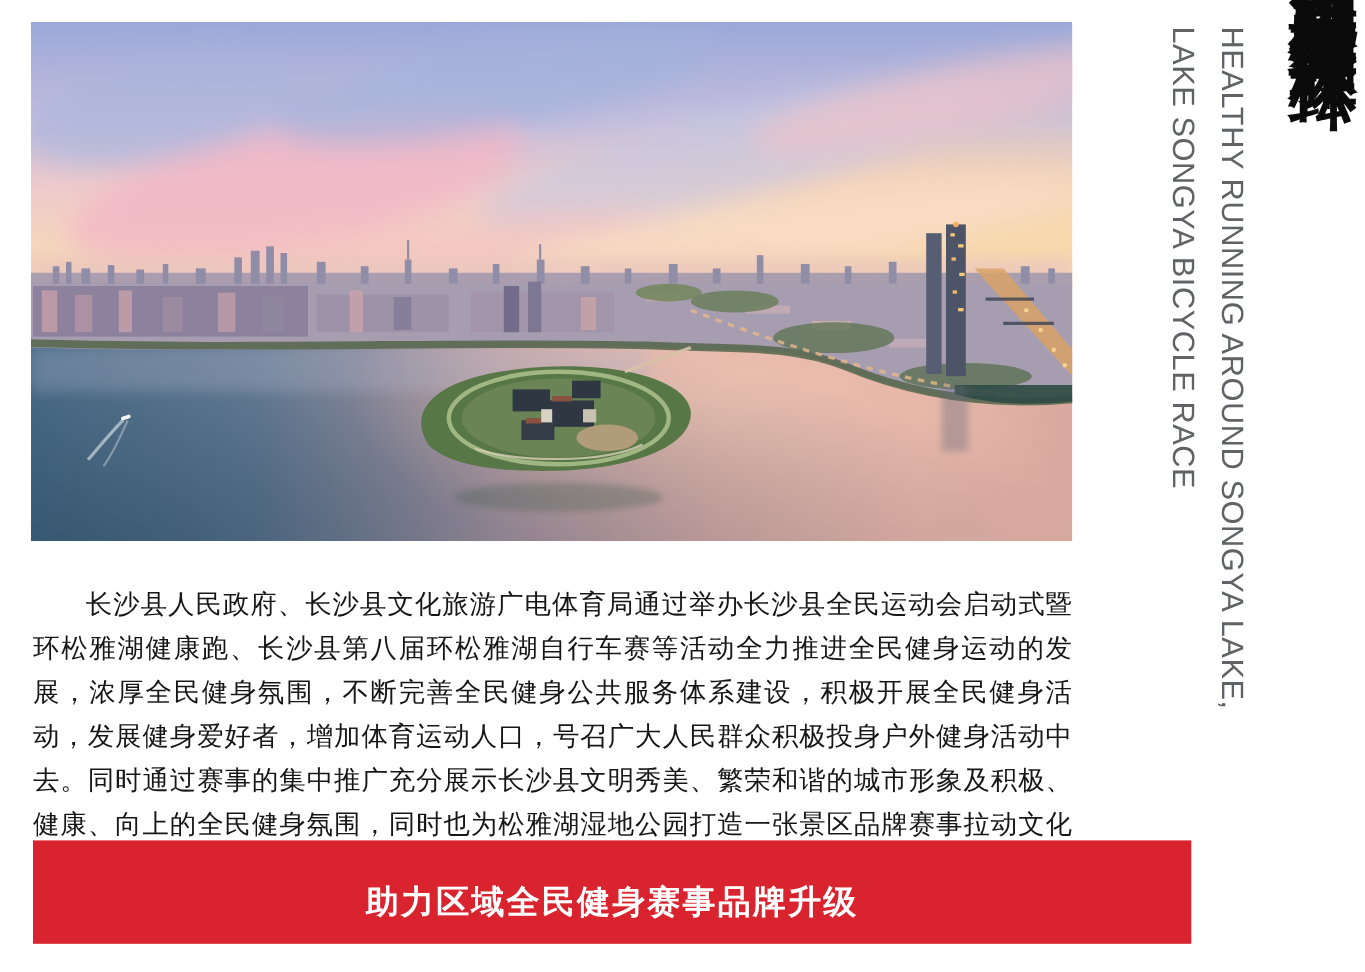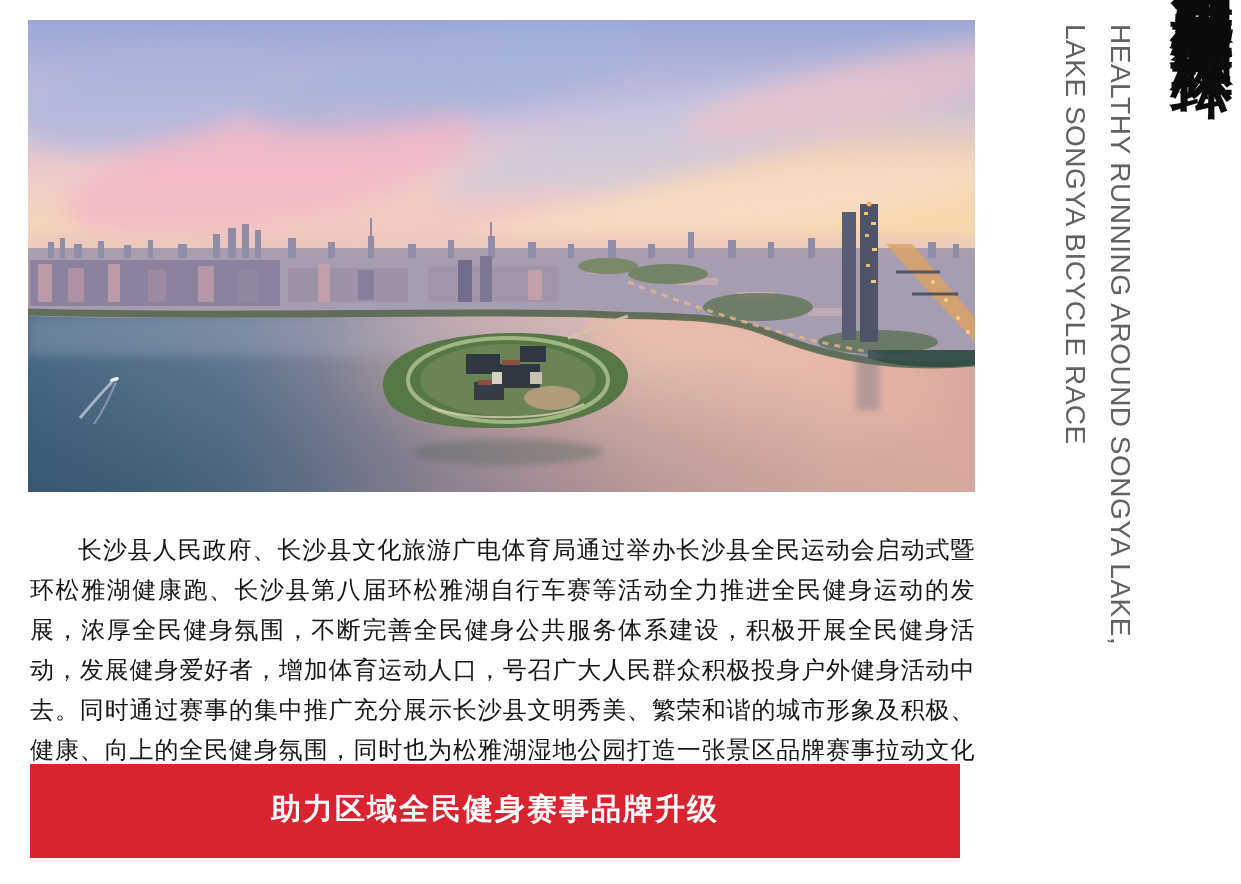--- a/index.html
+++ b/index.html
@@ -8,22 +8,22 @@
   
   .photo{position:absolute;left:28px;top:20px;width:947px;height:472px;overflow:hidden;}
   .photo svg{display:block;width:100%;height:100%;}
 
   
   .para{position:absolute;left:30px;top:506px;width:945px;
         font-size:24px;line-height:40px;letter-spacing:0.5px;
         color:#161616;text-align:justify;text-indent:2em;}
 
   
-  .banner{position:absolute;left:30px;top:764px;width:930px;height:94px;
-          background:#D9232E;box-sizing:border-box;padding-top:25px;
+  .banner{position:absolute;left:30px;top:764px;width:1053px;height:94px;
+          background:#D9232E;box-sizing:border-box;padding-top:36px;
           text-align:center;}
   .banner .banner-label{color:#ffffff;font-size:30px;font-weight:bold;letter-spacing:2px;}
 
   
   .cn-title{position:absolute;top:14px;right:8px;height:840px;
             writing-mode:vertical-rl;
             font-size:62px;font-weight:bold;letter-spacing:-13px;
             color:#0b0b0b;line-height:1;}
 
   

